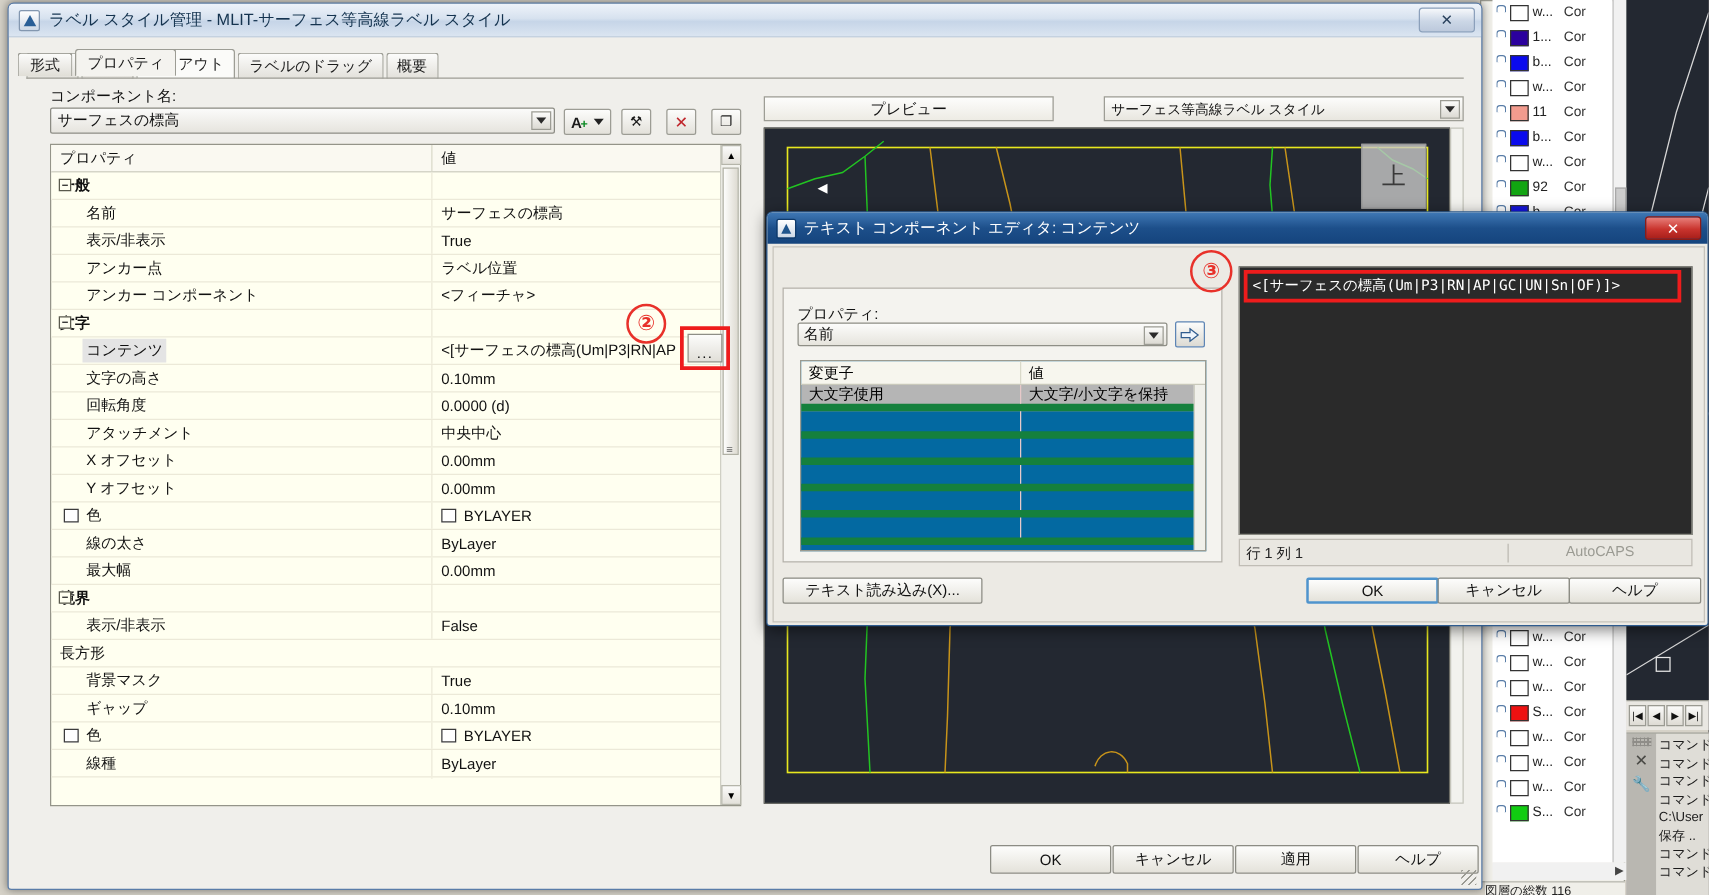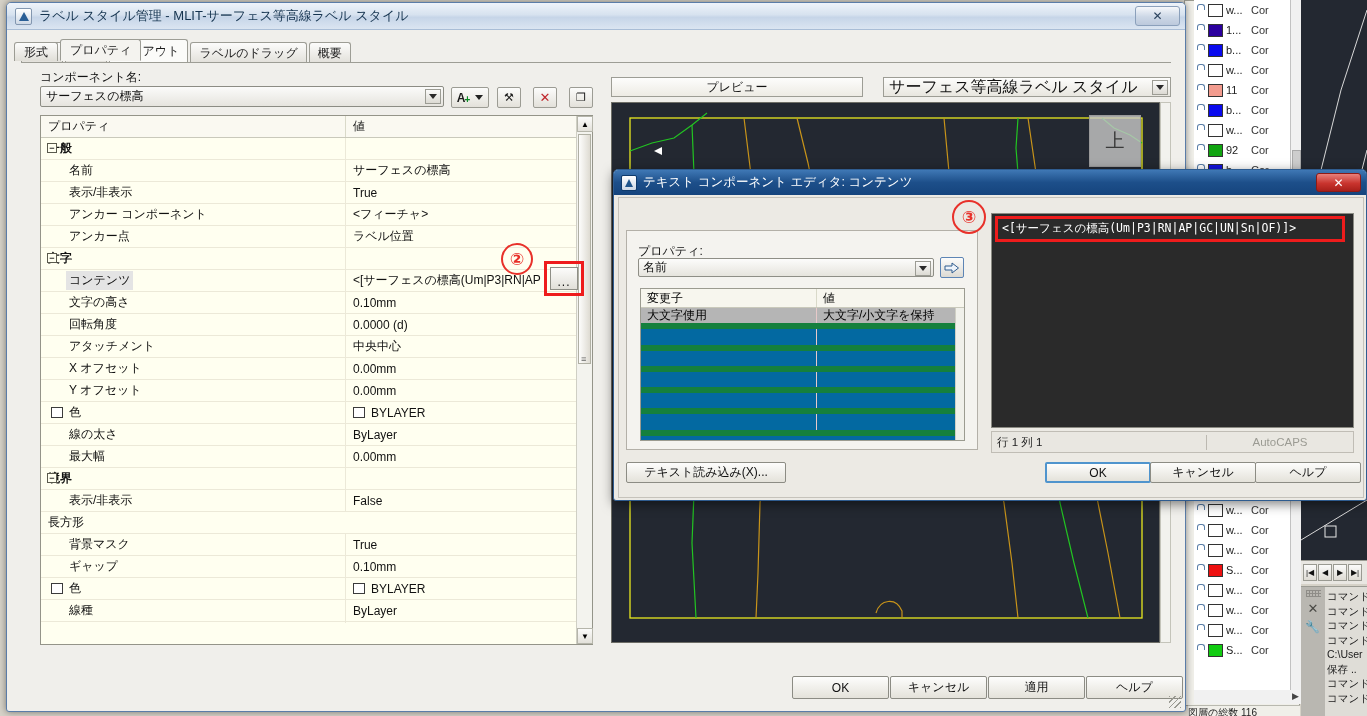--- a/index.html
+++ b/index.html
@@ -186,26 +186,26 @@
     font-size:17px; font-weight:bold; background:transparent;
   }
   .redbox { position:absolute; border:3px solid #ee1c1c; }
   .ellipsis-btn {
     position:absolute; background:linear-gradient(#fcfcfb,#e1dfd8);
     border:1px solid #8e8e86; display:flex; align-items:flex-end; justify-content:center;
     font-size:12px; color:#111; letter-spacing:1px; line-height:13px;
   }
 
   
-  .prev-hdr { position:absolute; left:604px; top:74px; width:252px; height:20px;
+  .prev-hdr { position:absolute; left:604px; top:74px; width:232px; height:20px;
     background:linear-gradient(#fdfdfc,#edebe4); border:1px solid #9d9d95;
     display:flex; align-items:center; justify-content:center; font-size:12px; color:#111; }
   .prev-combo { position:absolute; left:876px; top:74px; width:288px; height:20px;
     background:linear-gradient(#fdfdfc,#e8e6df); border:1px solid #9d9d95;
-    display:flex; align-items:center; padding-left:5px; font-size:16px; color:#111; }
+    display:flex; align-items:center; padding-left:5px; font-size:11px; color:#111; }
   .prev-canvas { position:absolute; left:604px; top:99px; width:549px; height:541px; background:#232831; border:1px solid #6d6d66; overflow:hidden; }
   .prev-scroll { position:absolute; left:1153px; top:99px; width:11px; height:541px; background:#f2f2ee; border:1px solid #c4c4ba; }
   .viewcube {
     position:absolute; right:18px; top:12px; width:52px; height:52px;
     background:rgba(200,200,200,.80); border:1px solid #9a9a9a;
     display:flex; align-items:center; justify-content:center; font-size:19px; color:#3a3a3a;
   }
 
   
   .btn {
@@ -615,32 +615,32 @@
           <div class="grow sub">
             <div class="gc1">
               <span>表示/非表示</span>
             </div>
             <div class="gc2">
               <span>True</span>
             </div>
           </div>
           <div class="grow sub">
             <div class="gc1">
+              <span>アンカー点</span>
+            </div>
+            <div class="gc2">
+              <span>ラベル位置</span>
+            </div>
+          </div>
+          <div class="grow sub">
+            <div class="gc1">
               <span>アンカー コンポーネント</span>
             </div>
             <div class="gc2">
               <span>&lt;フィーチャ&gt;</span>
-            </div>
-          </div>
-          <div class="grow sub">
-            <div class="gc1">
-              <span>アンカー点</span>
-            </div>
-            <div class="gc2">
-              <span>ラベル位置</span>
             </div>
           </div>
           <div class="grow cat">
             <div class="gc1">
               <span class="expander">−</span>
               <span>文字</span>
             </div>
             <div class="gc2">
               <span></span>
             </div>

